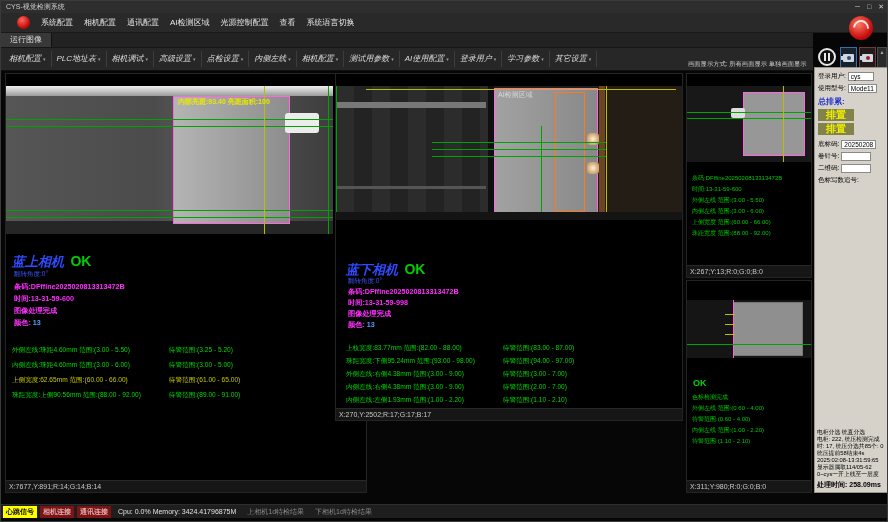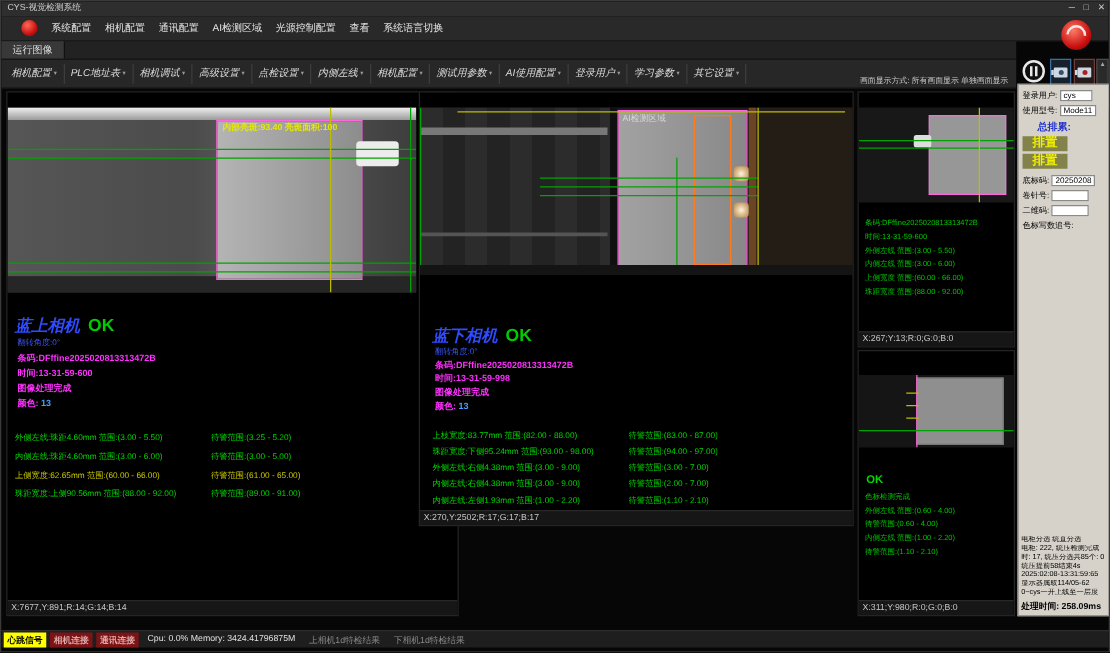--- a/index.html
+++ b/index.html
@@ -65,21 +65,21 @@
   .coords{position:absolute;left:0;bottom:0;width:100%;height:12px;background:#161616;color:#c8c8c8;font-size:7px;line-height:12px;padding-left:3px;border-top:1px solid #282828;white-space:nowrap;}
   .sline{position:absolute;left:5px;font-size:6px;color:#00c800;white-space:nowrap;width:118px;overflow:hidden;}
   .ok-s{position:absolute;left:6px;color:#00d800;font-weight:bold;font-size:9px;}
 
   
   .sidebar{position:absolute;left:813px;top:66px;width:75px;height:426px;background:#d6d2ca;border:1px solid #97948e;font-size:6.5px;color:#000;padding:4px 2px 2px 3px;}
   .srow{display:flex;align-items:center;gap:2px;margin-bottom:3px;white-space:nowrap;}
   .slabel{white-space:nowrap;}
   .sval{background:#fff;border:1px solid #8a8a8a;padding:0 2px;min-width:26px;height:9px;line-height:8px;display:inline-block;}
   .sinput{background:#fff;border:1px solid #8a8a8a;width:30px;height:9px;display:inline-block;}
-  .stotal{color:#2233cc;font-weight:bold;font-size:8px;margin:3px 12px 2px;}
+  .stotal{color:#2233cc;font-weight:bold;font-size:8px;margin:3px 0 2px;}
   .counter{color:#f0f000;background:#82824a;font-weight:bold;font-size:10px;line-height:12px;width:36px;text-align:center;margin-bottom:2px;}
   .smark{margin-top:2px;white-space:nowrap;}
   .sfooter{position:absolute;left:2px;bottom:2px;width:71px;}
   .fline{font-size:5.8px;line-height:7px;white-space:nowrap;overflow:hidden;}
   .ptime{font-size:7px;font-weight:bold;margin-top:2px;white-space:nowrap;}
 
   
   .statusbar{position:absolute;left:0;top:503px;width:888px;height:14px;background:#1e1e1e;display:flex;align-items:center;gap:3px;padding-left:2px;font-size:7px;border-top:1px solid #2d2d2d;}
   .badge{padding:1px 3px;font-weight:bold;white-space:nowrap;}
   .b-y{background:#ffff00;color:#000;}

